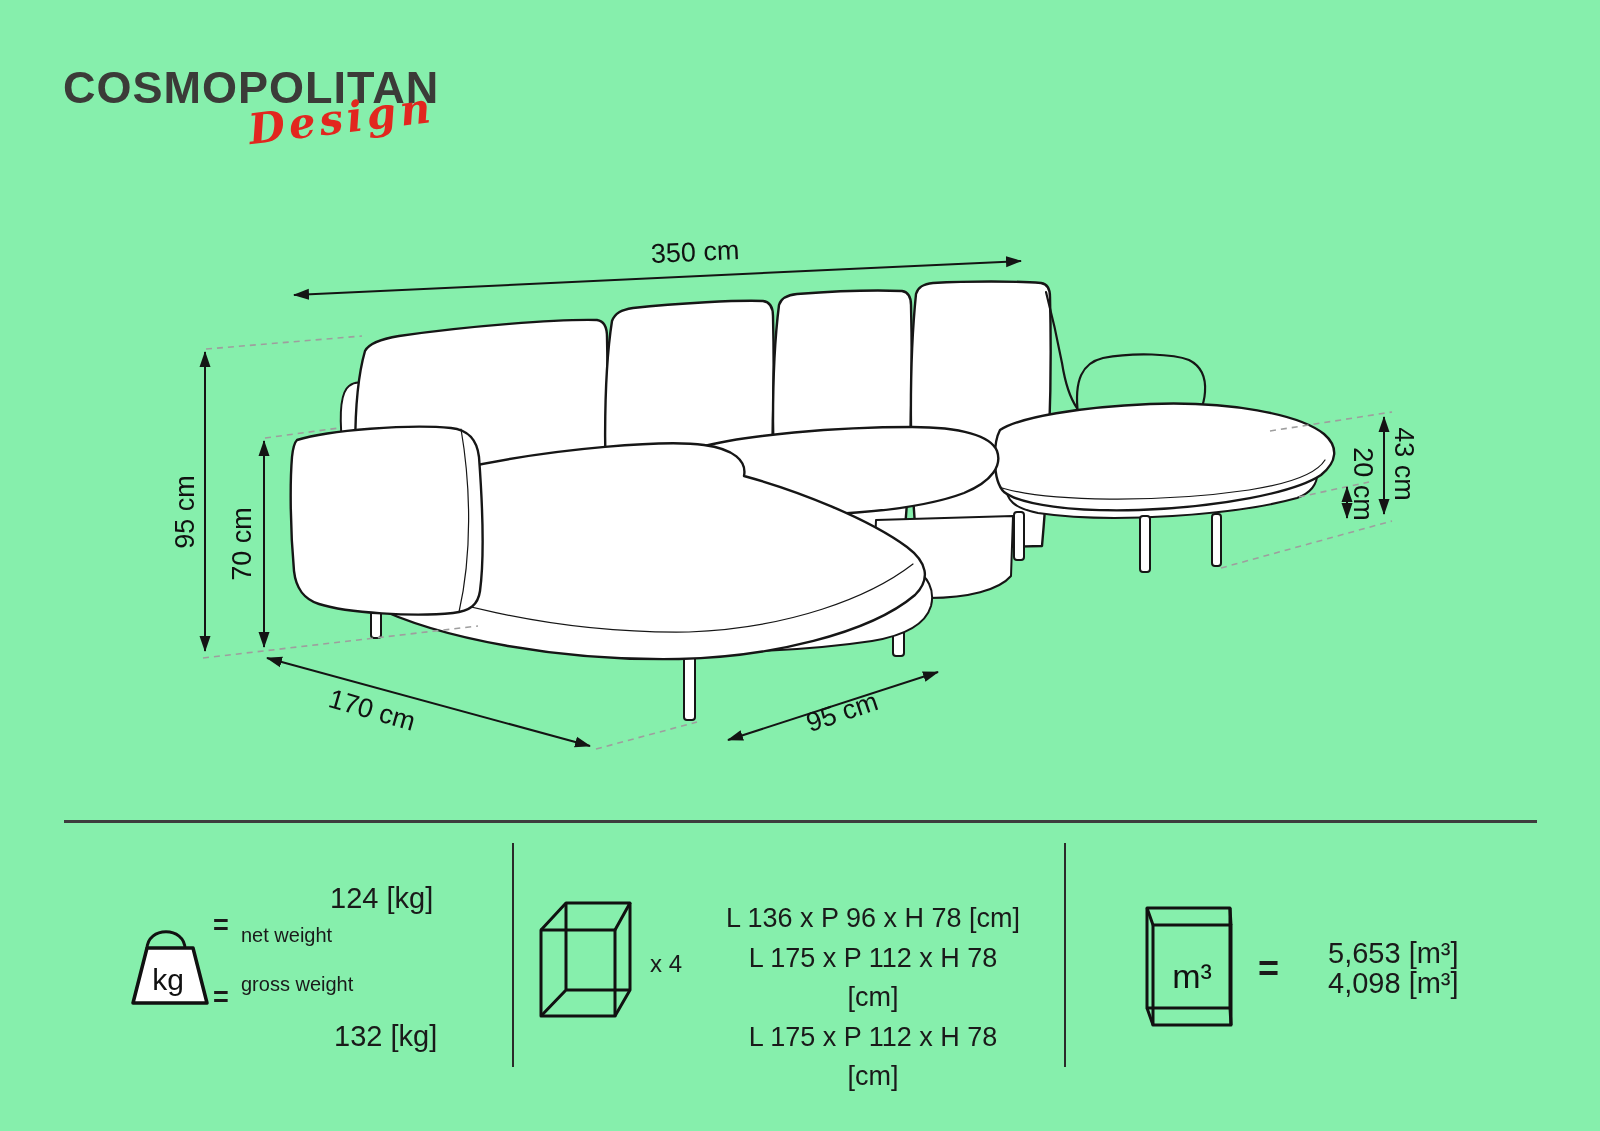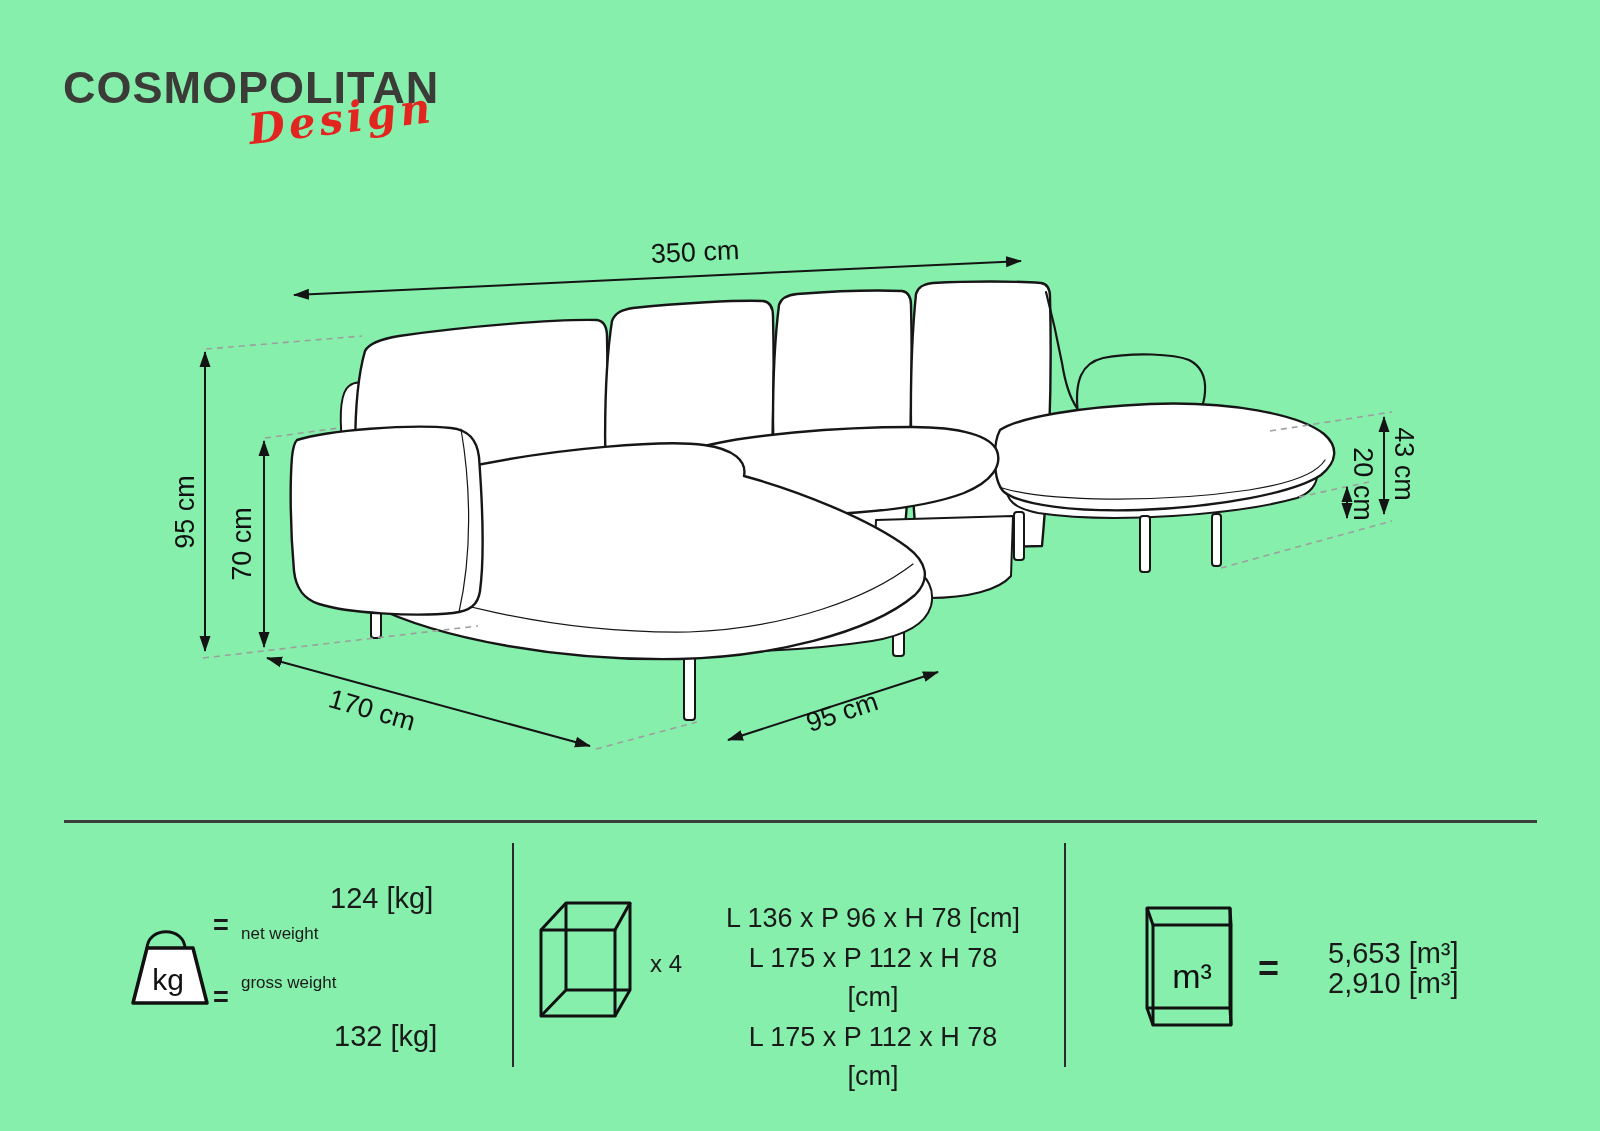--- a/index.html
+++ b/index.html
@@ -44,21 +44,21 @@
   .rule-v.v2 { left:1064px; }
 
   .spec-icon { position:absolute; }
   .icon-stroke { fill:none; stroke:#111; stroke-width:3; stroke-linejoin:round; }
   .icon-stroke-thick { fill:#fff; stroke:#111; stroke-width:3.5; stroke-linejoin:round; }
   .icon-text { font-family:"Liberation Sans", sans-serif; fill:#111; text-anchor:middle; }
 
   .abs { position:absolute; white-space:nowrap; }
   .eq      { font-size:27px; font-weight:700; }
   .eq-big  { font-size:36px; font-weight:700; }
-  .sm-lbl  { font-size:17px; }
+  .sm-lbl  { font-size:20px; }
   .val     { font-size:29px; }
   .qty     { font-size:24px; }
   .pkg-list { position:absolute; left:712px; top:899px; width:310px; text-align:center; }
   .pkg-list div { font-size:27px; line-height:39.5px;margin-left:12px; }
   .vol-list { position:absolute; left:1300px; top:938px; }
   .vol-list div { font-size:29px; line-height:30px;margin-left:28px; }
 </style>
 </head>
 <body>
 
@@ -191,17 +191,17 @@
   <div>
     <svg class="spec-icon" style="left:1124px; top:898px;" width="112" height="132" viewBox="0 0 112 132">
       <rect class="icon-stroke" x="29" y="27" width="78" height="100"></rect>
       <path class="icon-stroke" d="M 23 10 L 106 10 L 106 110 L 23 110 Z"></path>
       <path class="icon-stroke" d="M 29 27 L 23 10 M 107 27 L 106 10 M 29 127 L 23 110 M 107 127 L 106 110"></path>
       <text class="icon-text" x="68" y="90" font-size="34">m³</text>
     </svg>
     <div class="abs eq-big" style="left:1258px; top:948px;">=</div>
     <div class="vol-list">
       <div>5,653 [m³]</div>
-      <div>2,910 [m³]</div>
+      <div>4,098 [m³]</div>
     </div>
   </div>
 
 </div>
 
 </body></html>

